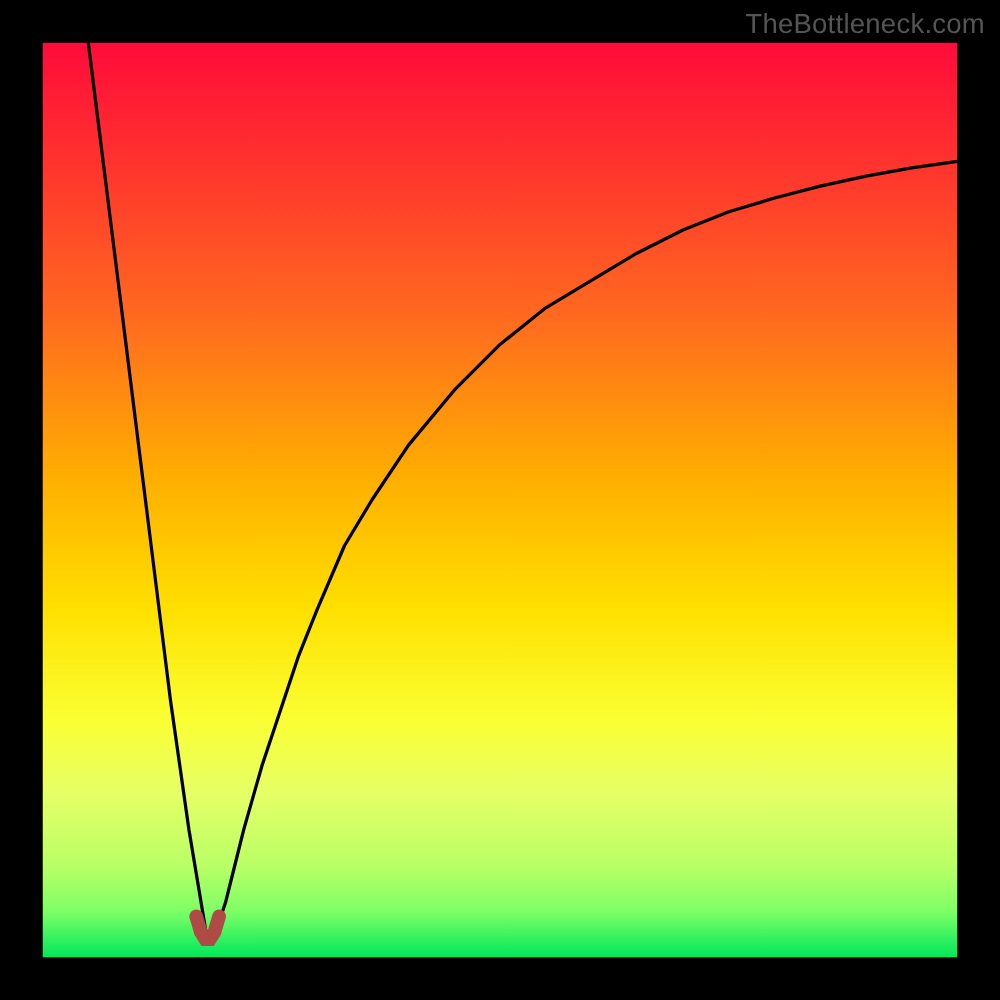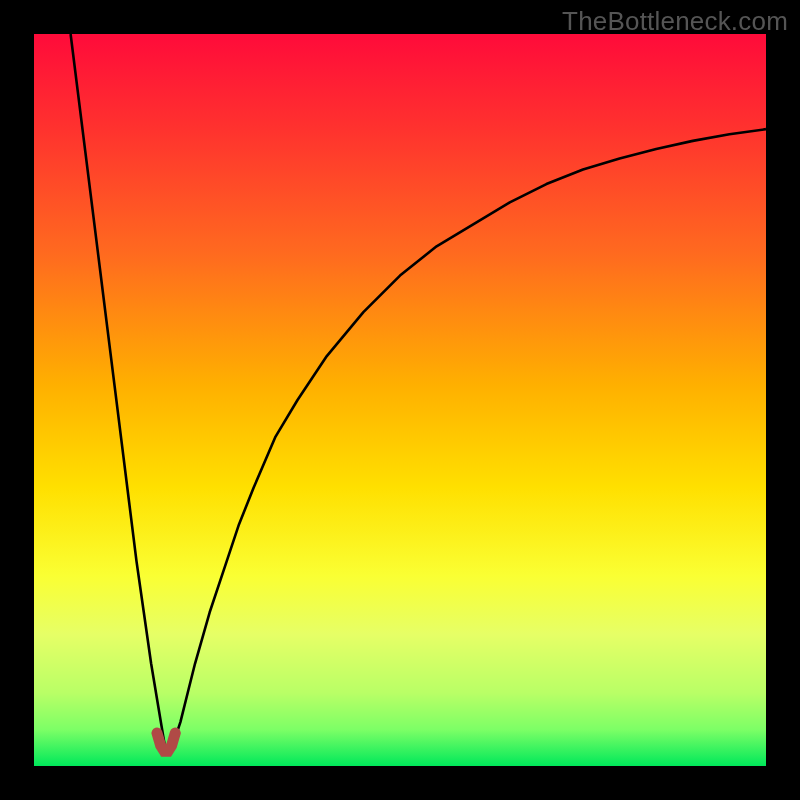--- a/index.html
+++ b/index.html
@@ -22,21 +22,21 @@
     left: 34px;
     top: 34px;
     width: 732px;
     height: 732px;
   }
   .watermark {
     position: absolute;
     top: 6px;
     right: 12px;
     color: #555;
-    font-size: 26px;
+    font-size: 22px;
     letter-spacing: 0.2px;
     user-select: none;
   }
 </style>
 </head>
 <body>
 
 <div class="frame">
   <svg class="plot" viewBox="0 0 100 100" preserveAspectRatio="none">
     <defs>

